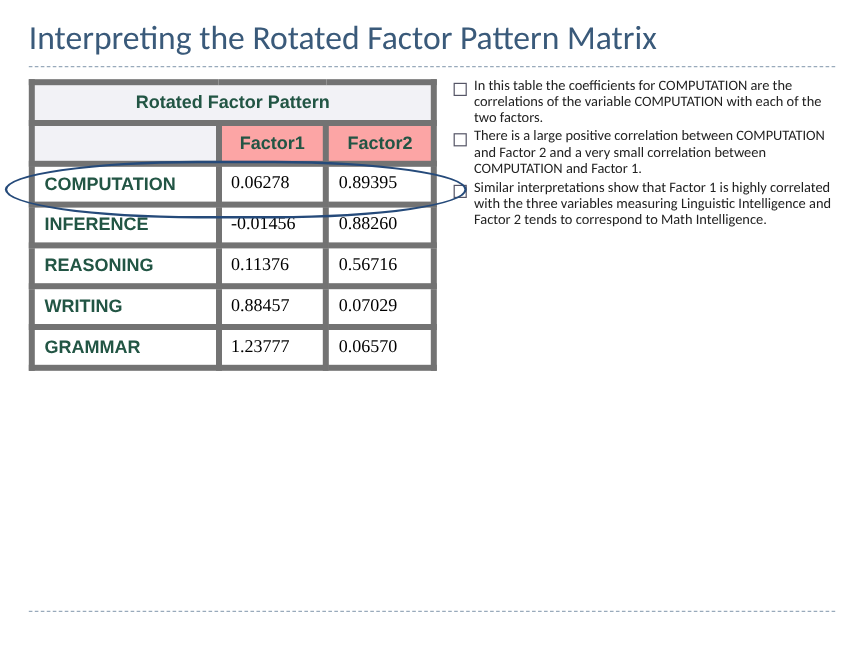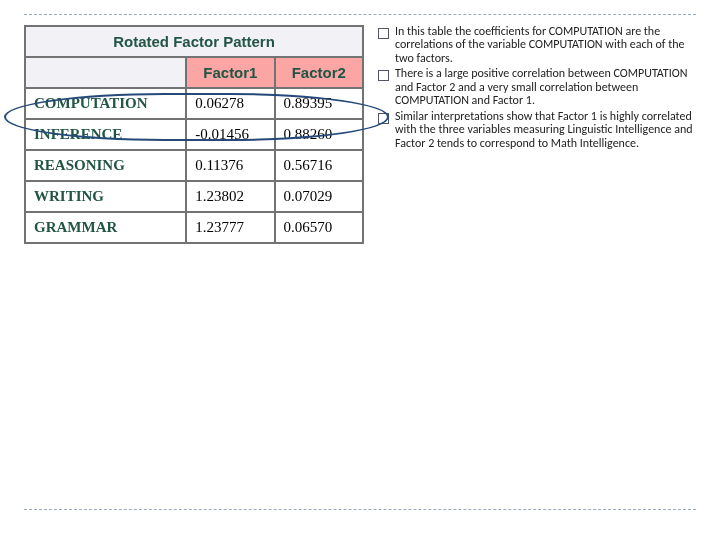--- a/index.html
+++ b/index.html
@@ -3,41 +3,42 @@
 <meta charset="utf-8">
 <style>
   * { margin: 0; padding: 0; box-sizing: border-box; }
   html, body { width: 720px; height: 540px; font-family: Calibri, Arial, sans-serif; background: #fff; color: #222; }
   .slide { width: 720px; height: 540px; position: relative; padding: 14px 24px 0 24px; }
   .title { font-size: 28px; color: #3a5a7a; font-weight: 400; margin-bottom: 6px; }
   .dash1 { border: none; border-top: 1.5px dashed #9ab; margin-bottom: 10px; }
   .body { display: flex; gap: 14px; }
   .tablewrap { flex: 0 0 340px; position: relative; }
   table { border-collapse: collapse; width: 100%; background: #fff; }
-  th, td { border: 2px solid #737373; padding: 6px 8px; font-size: 15px; }
+  th, td { border: 5px solid #737373; padding: 6px 8px; font-size: 15px; }
   th.main { background: #f2f2f6; text-align: center; font-weight: 700; color: #254; font-family: Arial, sans-serif; }
   th.sub { background: #fca5a5; text-align: center; font-weight: 700; color: #254; font-family: Arial, sans-serif; }
-  td.var { text-align: left; font-weight: 700; color: #254; font-family: Liberation Serif, serif; }
+  td.var { text-align: left; font-weight: 700; color: #254; font-family: Liberation Sans, sans-serif; }
   td.num { font-family: Liberation Serif, serif; color: #000; }
   th.blank { background: #f2f2f6; }
   .ellipse { position: absolute; border: 2px solid #254a7a; border-radius: 50%/60%; pointer-events: none; }
   .notes { flex: 1; font-size: 12px; line-height: 1.12; }
   .bullet { display: flex; gap: 6px; margin-bottom: 2px; }
   .box { width: 11px; height: 11px; border: 1px solid #556; margin-top: 3px; flex-shrink: 0; }
   .footer { position: absolute; bottom: 22px; left: 24px; right: 24px; }
   .dash2 { border: none; border-top: 1.5px dashed #9ab; margin-bottom: 8px; }
   .footrow { display: flex; align-items: center; gap: 10px; font-size: 13px; color: #666; }
   .marker { width: 0; height: 0; border-left: 10px solid #aeb9c4; border-top: 6px solid transparent; border-bottom: 6px solid transparent; }
   .pg { color: #888; width: 30px; }
   .foottext { flex: 1; text-align: center; }
 </style>
 </head>
 <body>
 
 <div class="slide">
+  <div class="title">Interpreting the Rotated Factor Pattern Matrix</div>
   <hr class="dash1">
 
   <div class="body">
     <div class="tablewrap">
       <table>
         <tbody>
             <tr>
           <th class="main" colspan="3">Rotated Factor Pattern</th>
         </tr>
         <tr>
@@ -55,21 +56,21 @@
           <td class="num">-0.01456</td>
           <td class="num">0.88260</td>
         </tr>
         <tr>
           <td class="var">REASONING</td>
           <td class="num">0.11376</td>
           <td class="num">0.56716</td>
         </tr>
         <tr>
           <td class="var">WRITING</td>
-          <td class="num">1.23802</td>
+          <td class="num">0.88457</td>
           <td class="num">0.07029</td>
         </tr>
         <tr>
           <td class="var">GRAMMAR</td>
           <td class="num">1.23777</td>
           <td class="num">0.06570</td>
         </tr>
       </tbody>
         </table>
       <div class="ellipse" style="left:-20px; top:68px; width:385px; height:48px;"></div>

